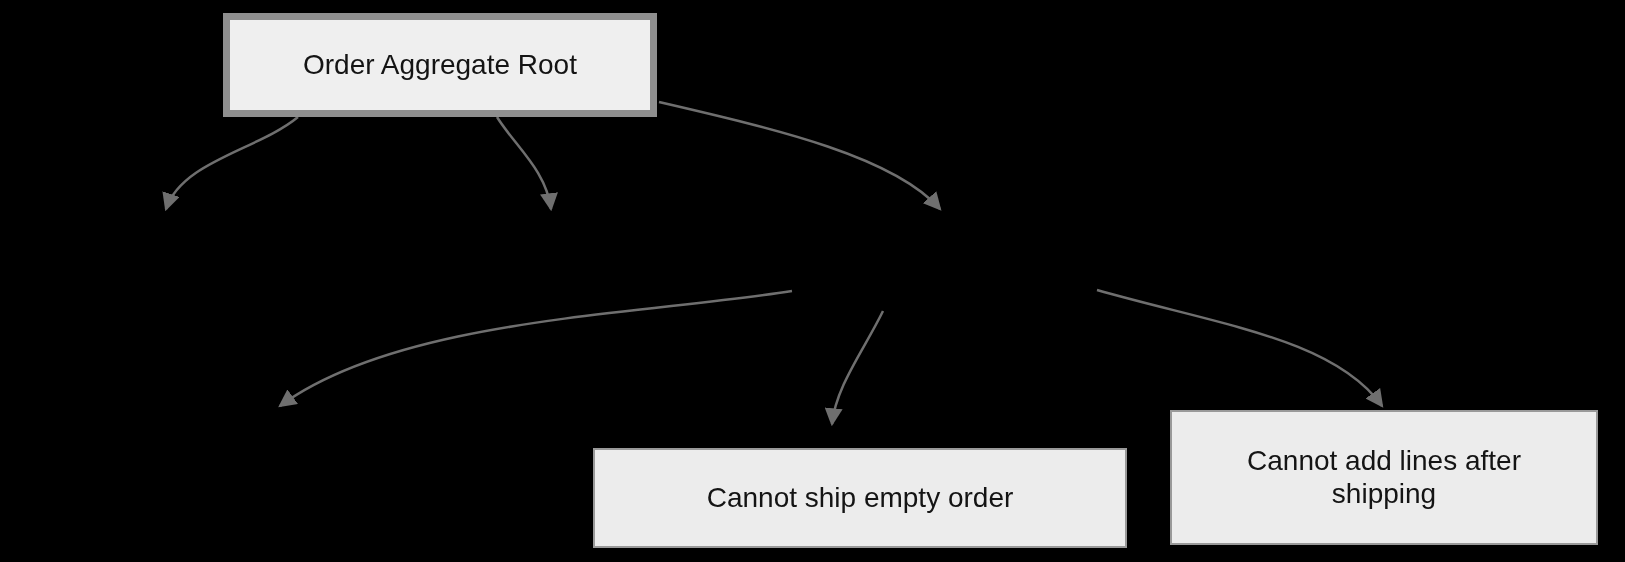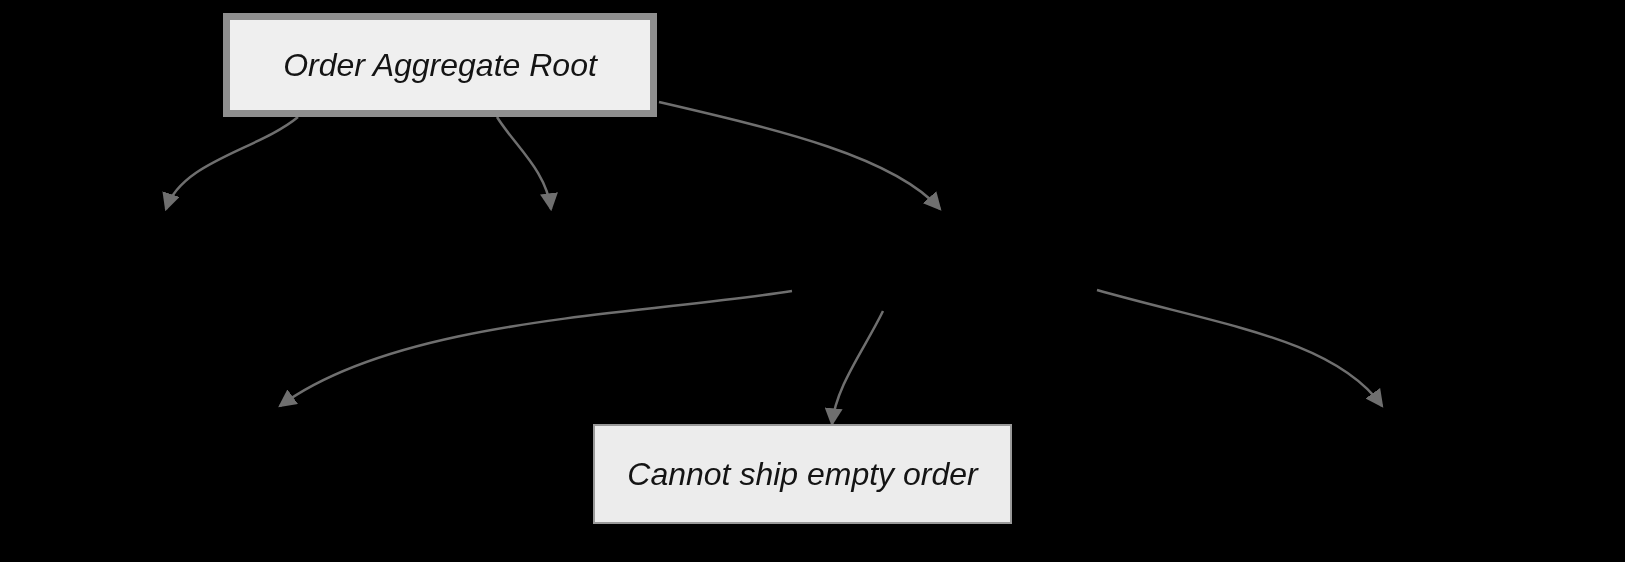--- a/index.html
+++ b/index.html
@@ -26,39 +26,38 @@
     fill: none;
     stroke: #6f6f6f;
     stroke-width: 2.5px;
   }
   .node {
     position: absolute;
     box-sizing: border-box;
     background: #ececec;
     border: 2px solid #999999;
     color: #141414;
-    font-size: 32px;
+    font-size: 28px;
     line-height: 1.15;
     display: flex;
     align-items: center;
     justify-content: center;
     text-align: center;
     padding: 2px 24px;
-    font-style: italic;
   }
   .node--root {
     border: 7px solid #8f8f8f;
     background: #efefef;
   }
   #n-root      { left: 223px;  top: 13px;  width: 434px; height: 104px; }
   #n-status    { left: 16px;   top: 213px; width: 297px; height: 97px;  }
   #n-lines     { left: 412px;  top: 213px; width: 280px; height: 97px;  }
   #n-rules     { left: 792px;  top: 213px; width: 305px; height: 97px;  }
   #n-cancelled { left: 58px;   top: 410px; width: 439px; height: 135px; }
-  #n-empty     { left: 593px;  top: 424px; width: 419px; height: 100px; }
+  #n-empty     { left: 593px;  top: 448px; width: 534px; height: 100px; }
   #n-addlines  { left: 1170px; top: 410px; width: 428px; height: 135px; }
 </style>
 </head>
 <body>
 
 <div class="canvas">
 
   <svg class="edge-layer" viewBox="0 0 1625 562" xmlns="http://www.w3.org/2000/svg">
     <defs>
       <marker id="arrowhead" viewBox="0 0 12 12" refX="10.5" refY="6" markerWidth="7.2" markerHeight="7.2" orient="auto">
@@ -78,14 +77,17 @@
   </div>
 
 
 
 
 
   <div class="node" id="n-empty">
     <span>Cannot ship empty order</span>
   </div>
 
+  <div class="node" id="n-addlines">
+    <span>Cannot add lines after shipping</span>
+  </div>
 
 </div>
 
 </body></html>

